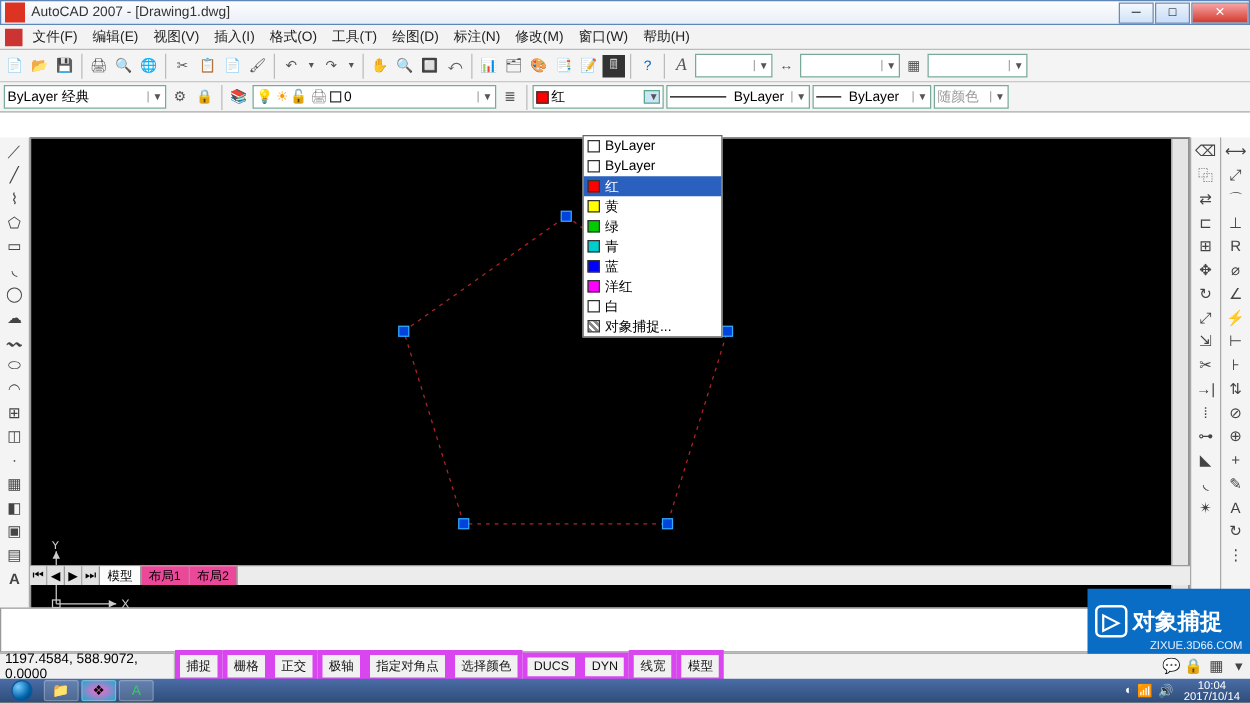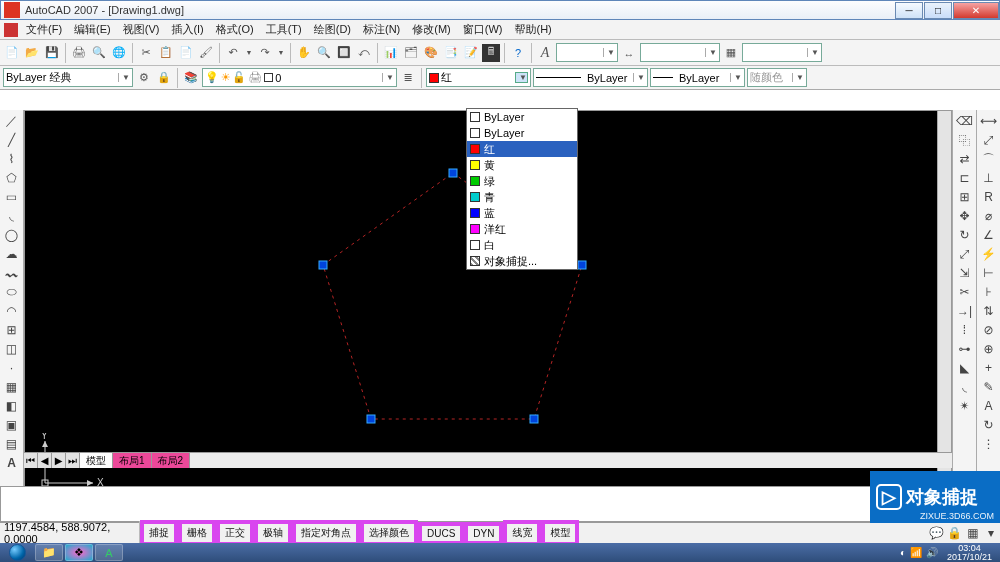--- a/index.html
+++ b/index.html
@@ -384,17 +384,17 @@
       <div class="orb"></div>
     </div>
   <div class="taskicon" style="color:#fc6">📁</div>
   <div class="taskicon" style="background:radial-gradient(#f6c,#2ac)">❖</div>
   <div class="taskicon" style="color:#3c6">A</div>
   <div class="tray">
     <span>◐</span>
     <span>📶</span>
     <span>🔊</span>
     <div class="clock">
-      <div>03:04</div>
-        <div>2017/10/21</div>
+      <div>10:04</div>
+        <div>2017/10/14</div>
     </div>
   </div>
 </div>
 
 </body></html>

